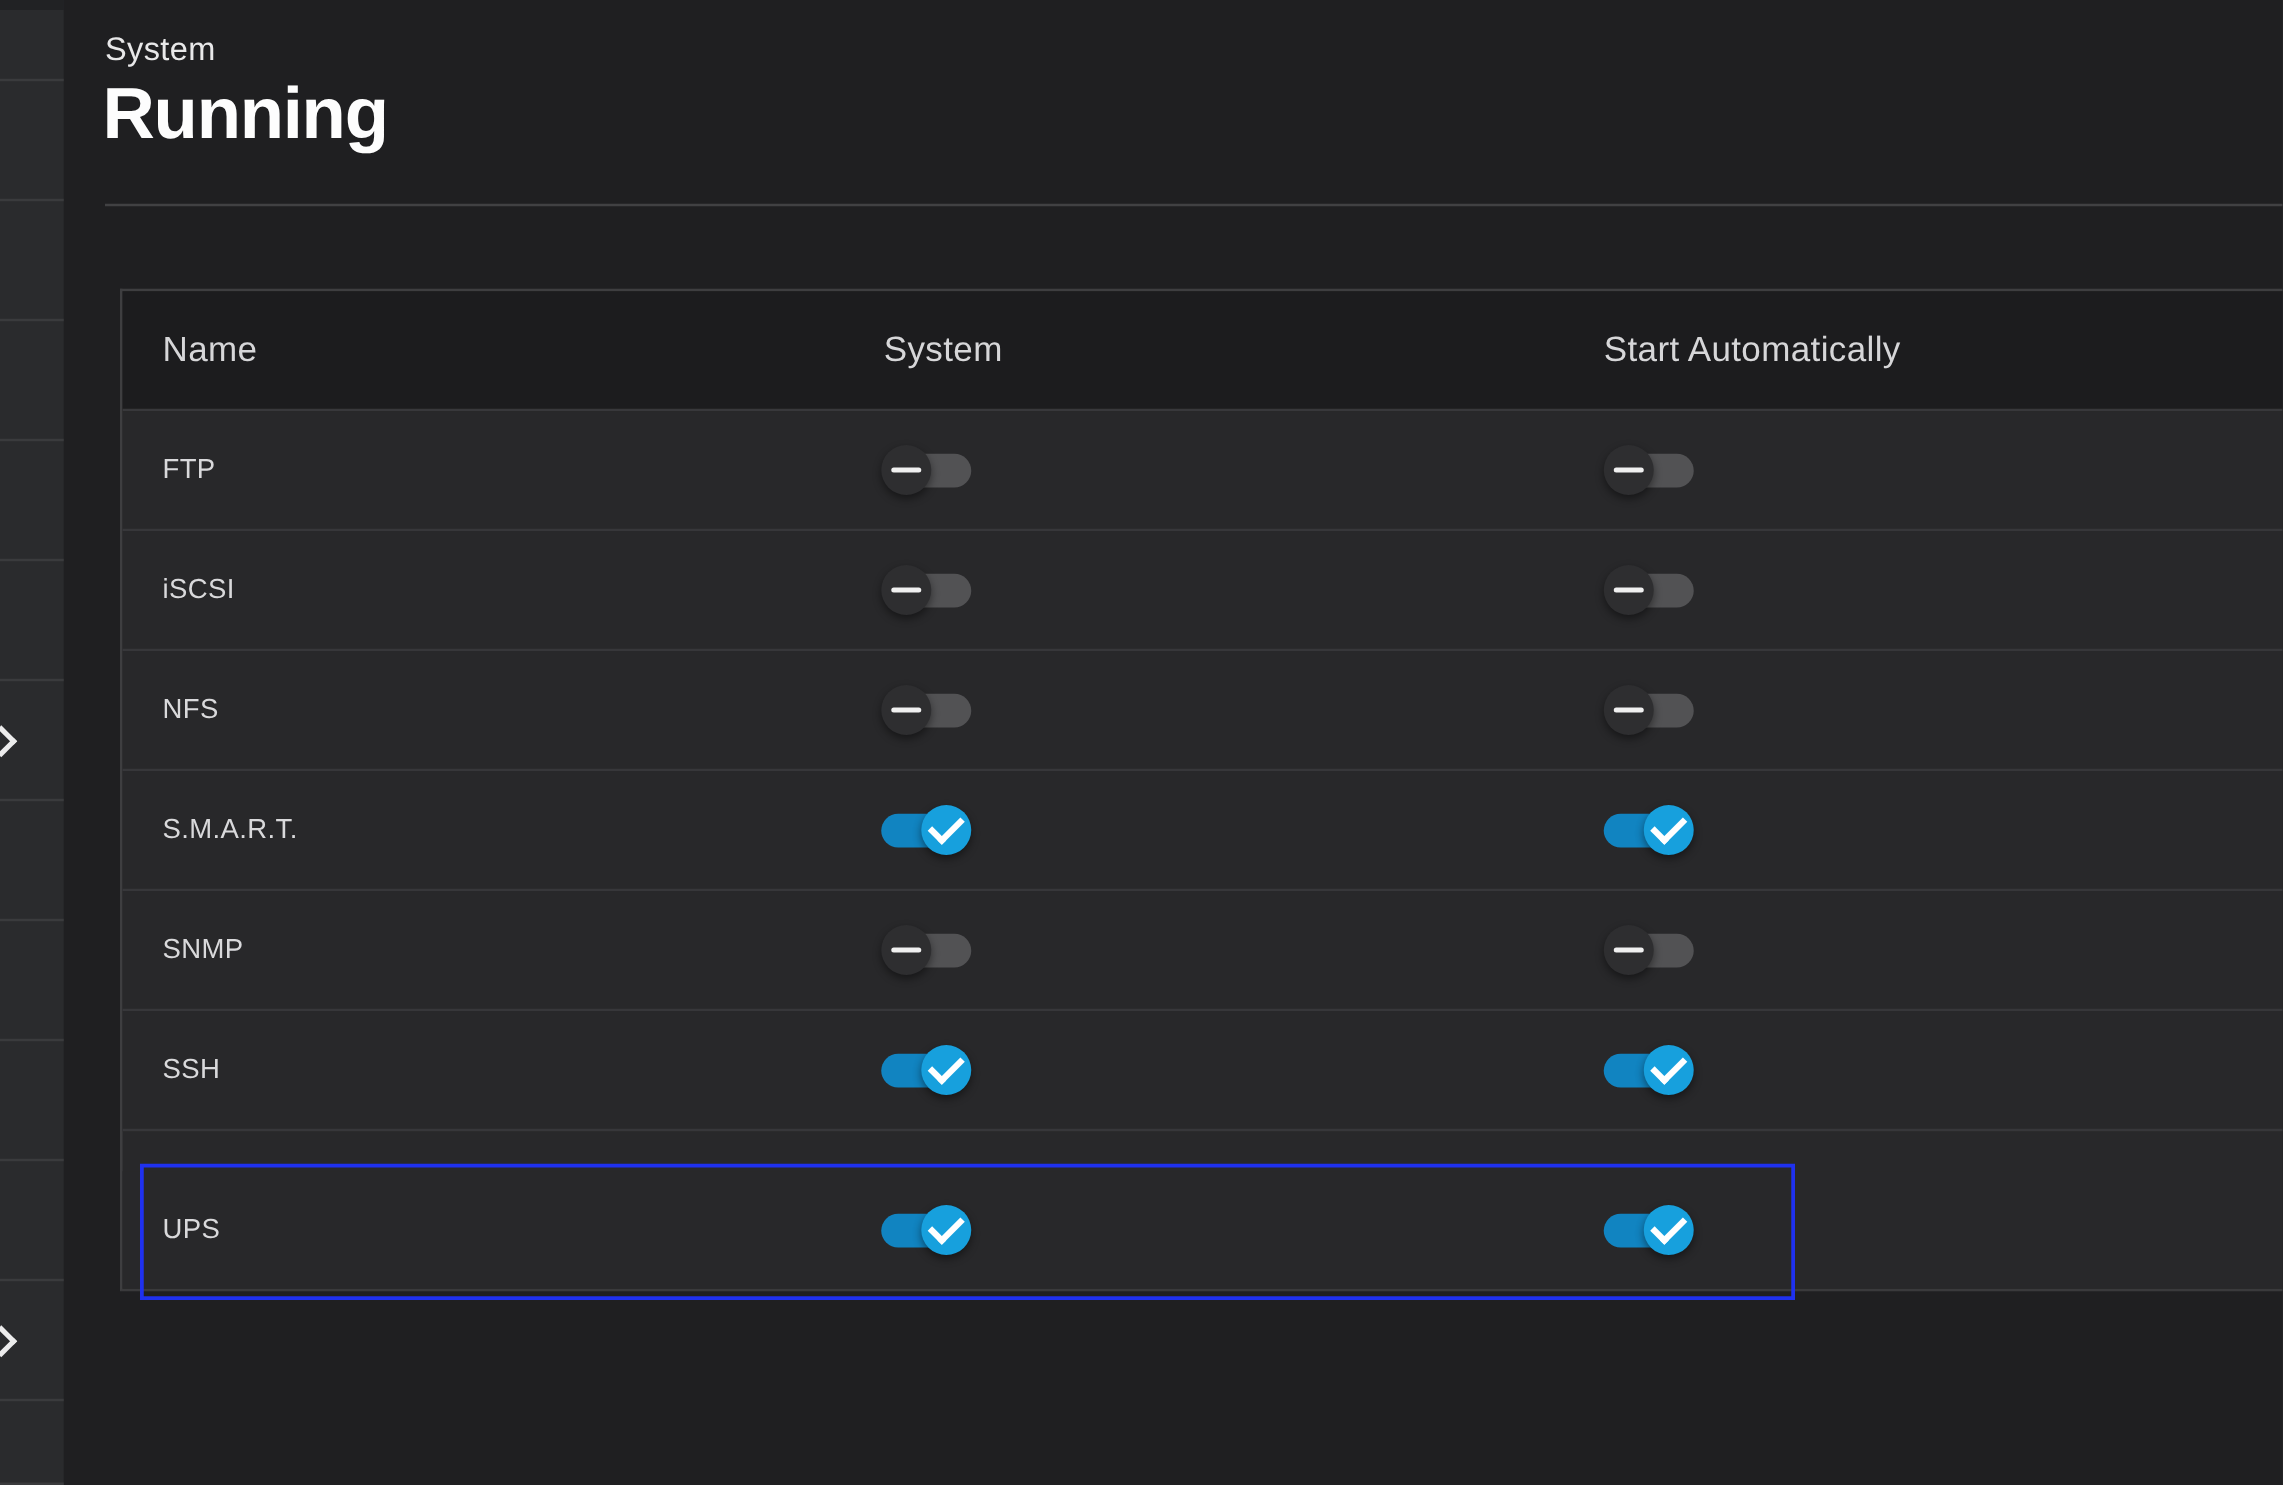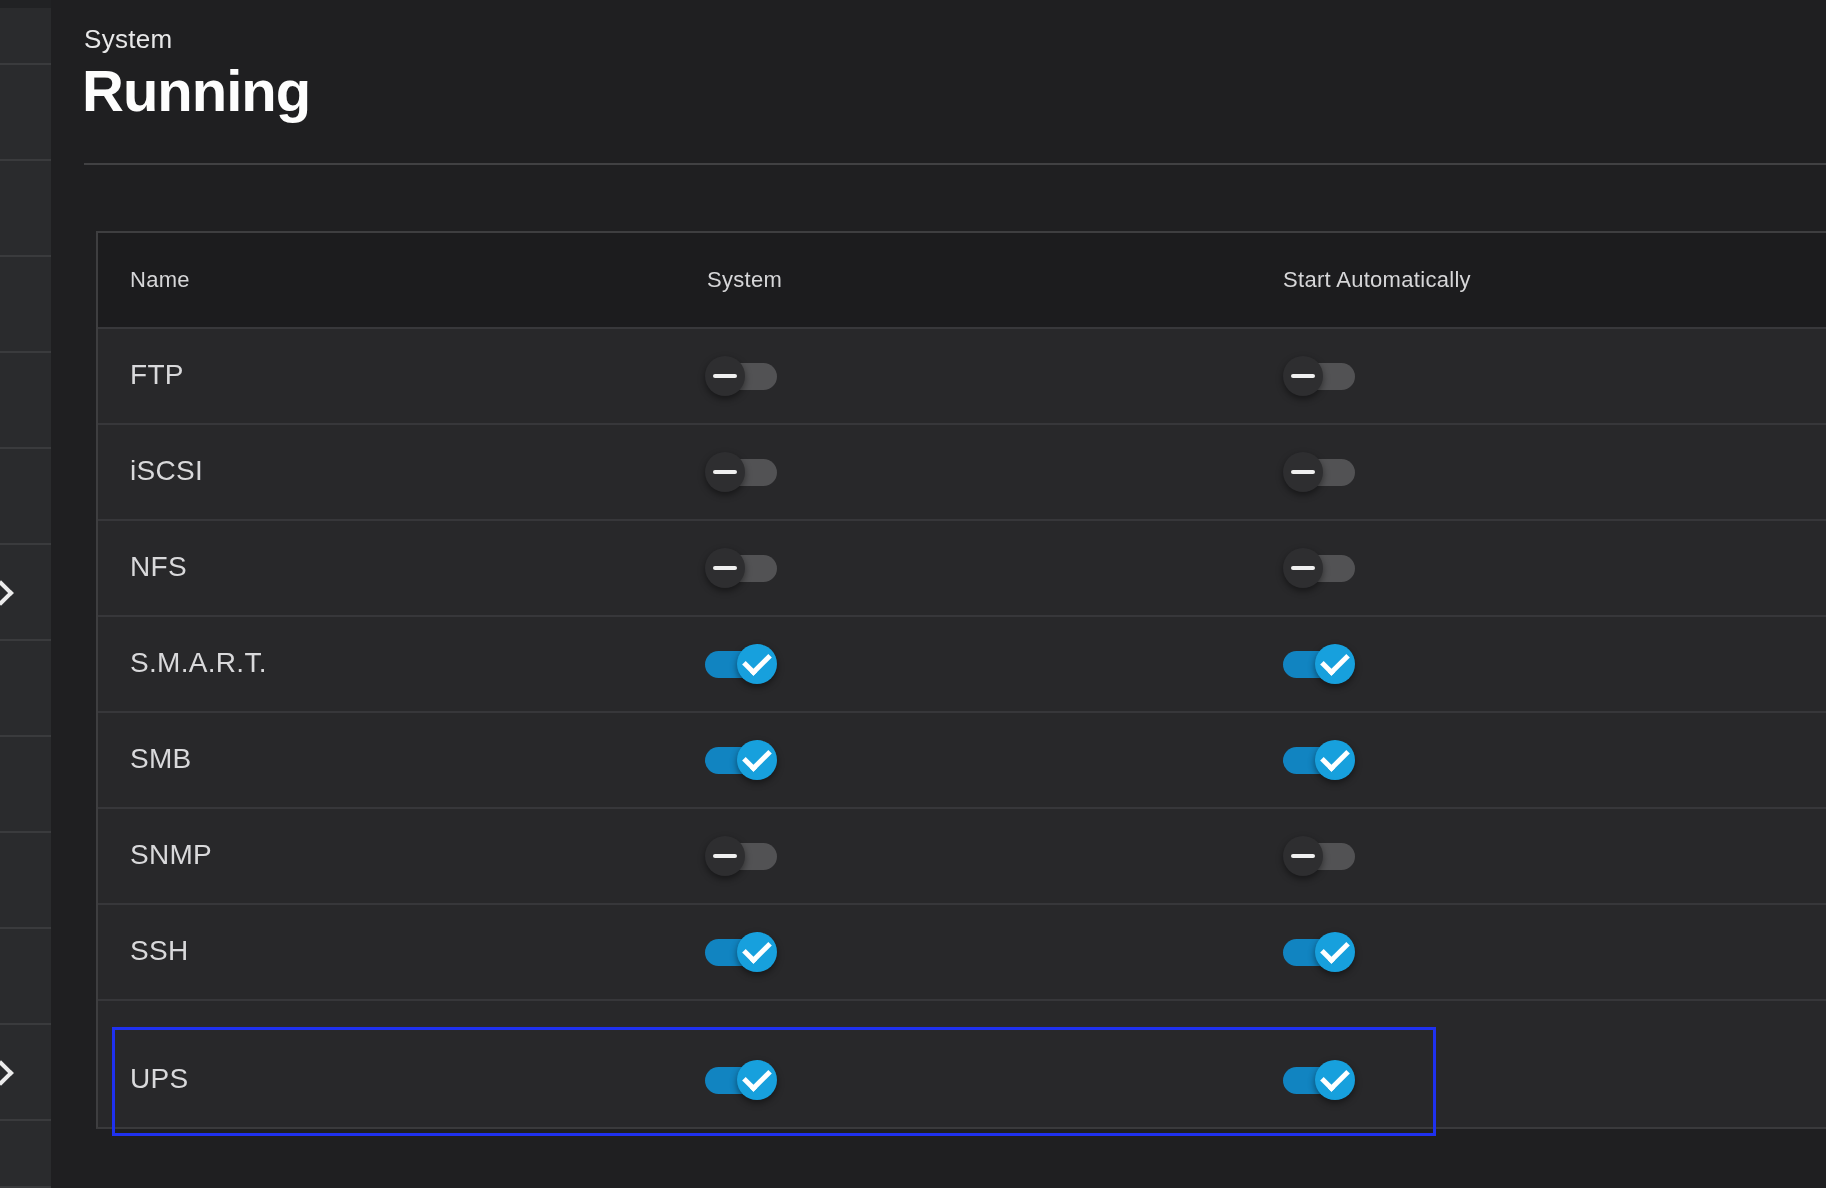--- a/index.html
+++ b/index.html
@@ -49,34 +49,34 @@
     border-top:2px solid #3e3e40;border-left:2px solid #3e3e40;
     border-bottom:2px solid #3a3a3c;
     background:#28282a;
   }
   .thead{
     position:relative;height:94px;background:#1c1c1e;
     border-bottom:2px solid #38383b;
   }
   .th{
     position:absolute;top:0;height:94px;display:flex;align-items:center;
-    font-size:22px;color:#d6d6d8;letter-spacing:.3px;
+    font-size:28px;color:#d6d6d8;letter-spacing:.3px;
   }
   .th-name{left:32px;}
   .th-running{left:609px;}
   .th-start{left:1185px;}
 
   .trow{
     position:relative;height:94px;background:#28282a;
     border-bottom:2px solid #37373a;
   }
   .trow:last-child{border-bottom:none;margin-top:32px;}
   .cell-name{
     position:absolute;left:32px;top:0;height:92px;display:flex;align-items:center;
-    font-size:28px;color:#d9d9db;letter-spacing:.3px;
+    font-size:22px;color:#d9d9db;letter-spacing:.3px;
   }
 
   
   .toggle{position:absolute;top:27px;width:72px;height:40px;cursor:pointer;}
   .toggle-running{left:607px;}
   .toggle-start{left:1185px;}
   .track{position:absolute;top:7px;height:27px;border-radius:14px;}
   .knob{
     position:absolute;top:0;width:40px;height:40px;border-radius:50%;
     box-shadow:0 3px 7px rgba(0,0,0,.45);
@@ -193,35 +193,20 @@
       </span>
     </div>
     <div class="toggle toggle-start on">
       <span class="track"></span>
       <span class="knob">
         <span class="mark mark-check"></span>
       </span>
     </div>
   </div>
       <div class="trow">
-    <span class="cell-name">SMB</span>
-    <div class="toggle toggle-running on">
-      <span class="track"></span>
-      <span class="knob">
-        <span class="mark mark-check"></span>
-      </span>
-    </div>
-    <div class="toggle toggle-start on">
-      <span class="track"></span>
-      <span class="knob">
-        <span class="mark mark-check"></span>
-      </span>
-    </div>
-  </div>
-      <div class="trow">
     <span class="cell-name">SNMP</span>
     <div class="toggle toggle-running off">
       <span class="track"></span>
       <span class="knob">
         <span class="mark mark-minus"></span>
       </span>
     </div>
     <div class="toggle toggle-start off">
       <span class="track"></span>
       <span class="knob">

